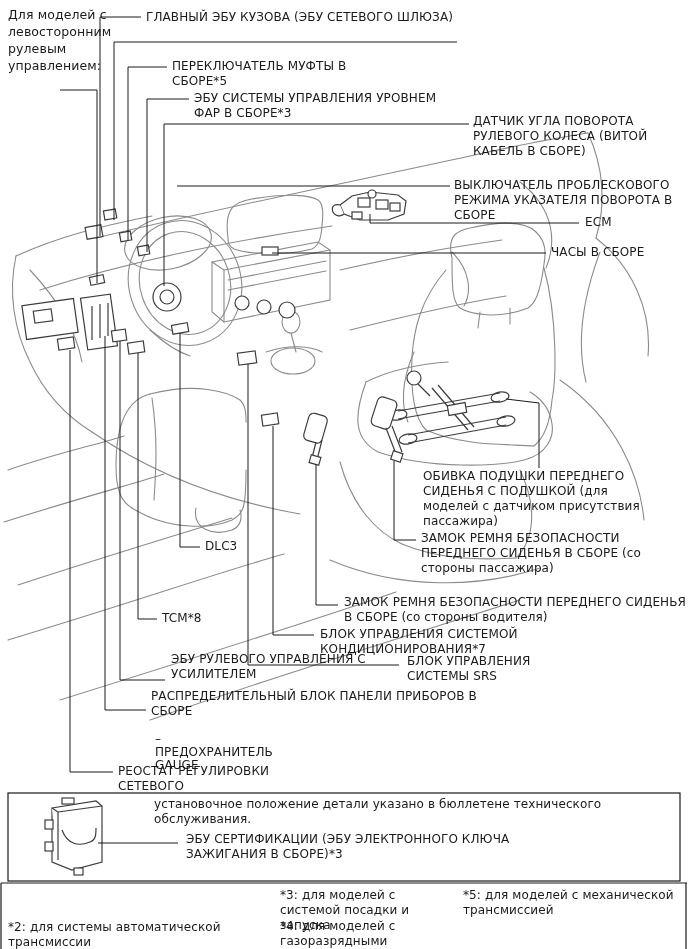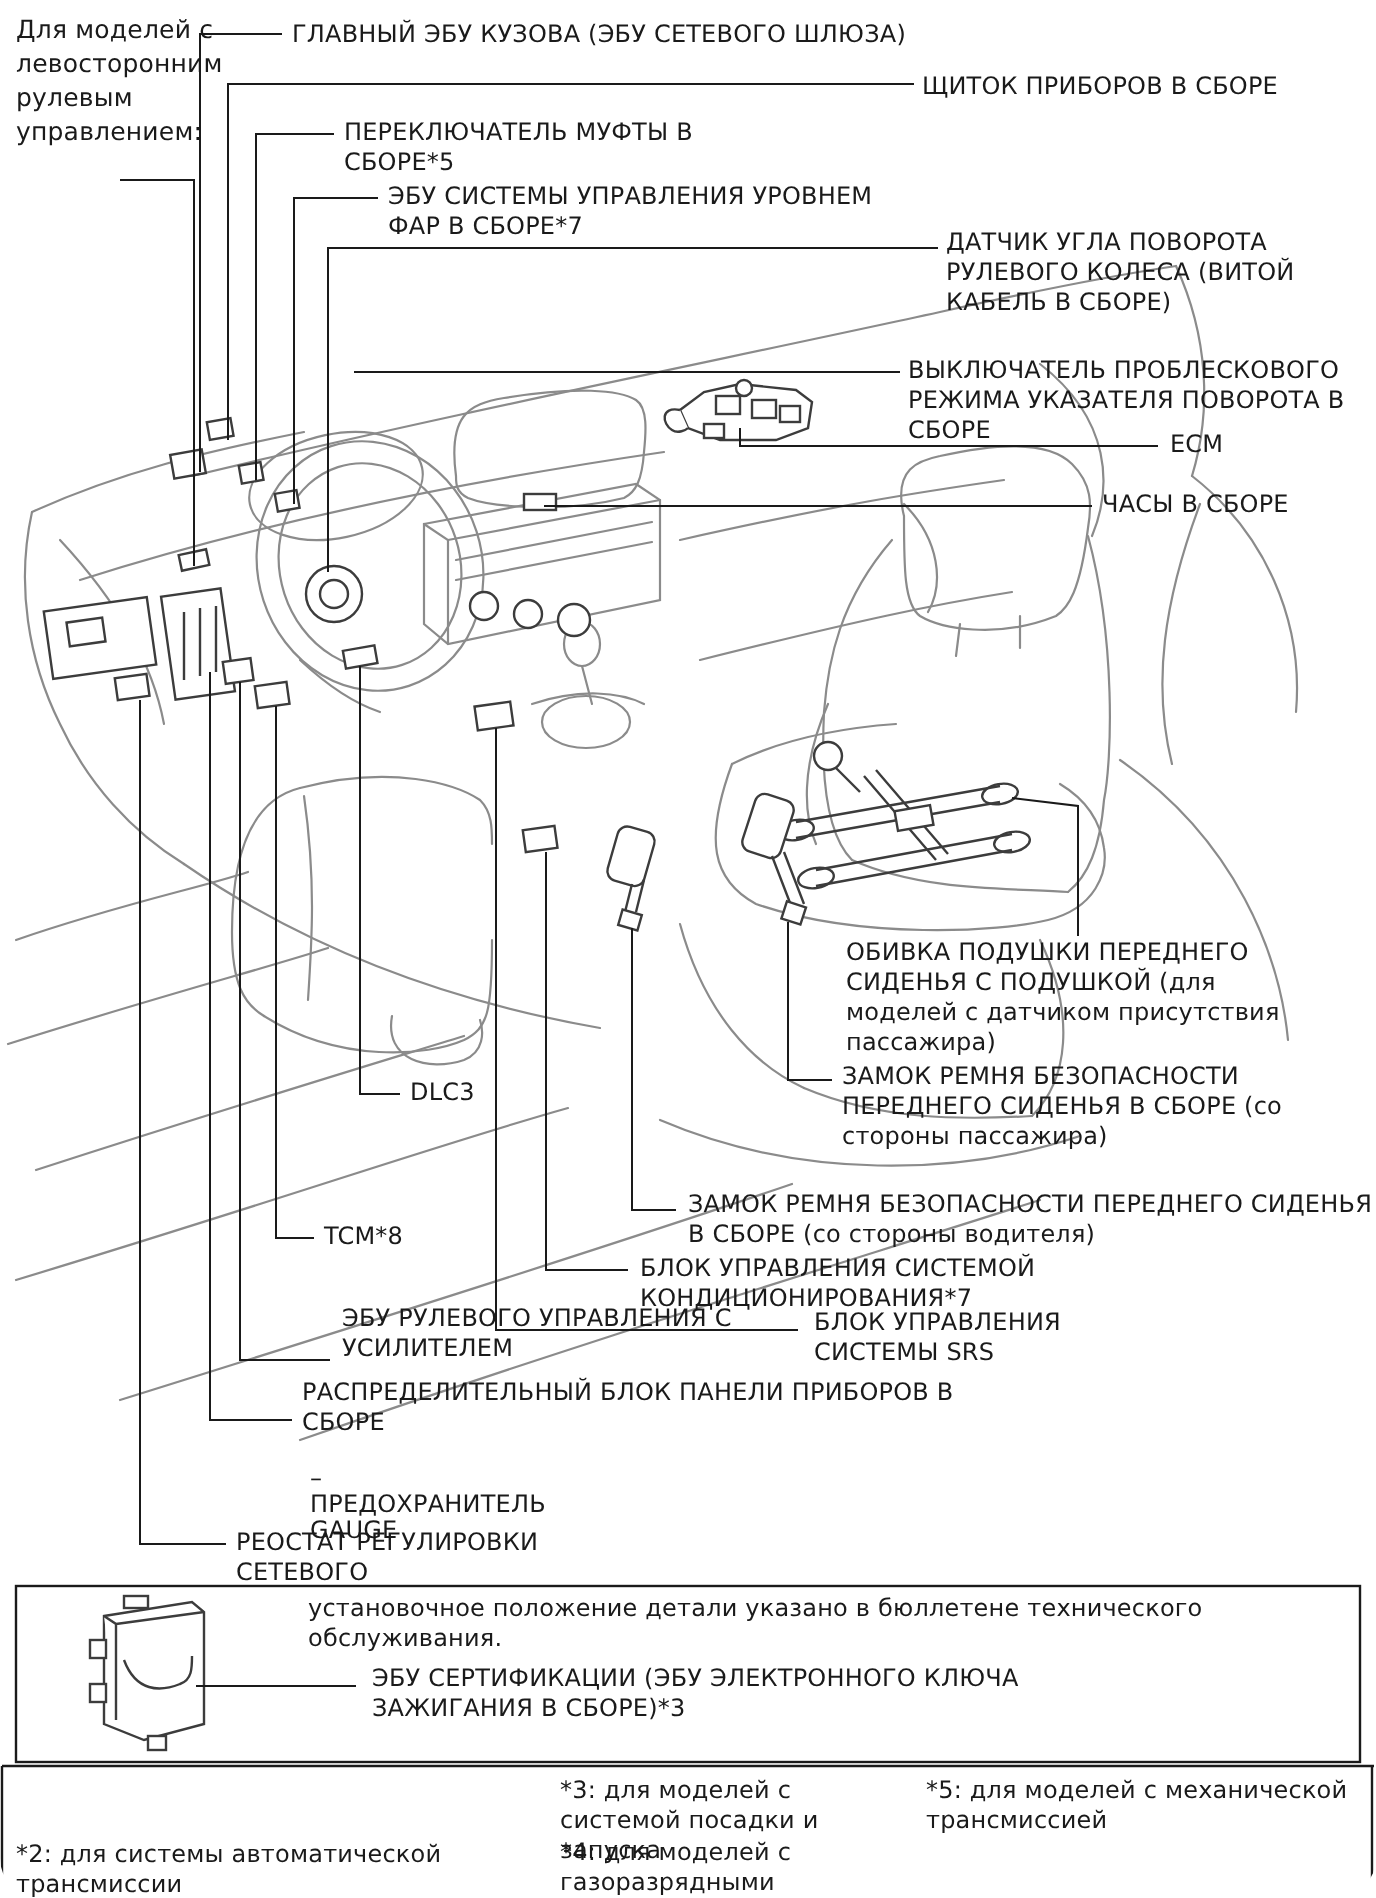--- a/index.html
+++ b/index.html
@@ -1,17 +1,17 @@
 <!DOCTYPE html>
 <html><head>
 <meta charset="utf-8">
 <style>
   html,body{margin:0;padding:0;background:#fff;}
   #page{position:relative;width:688px;height:949px;background:#fff;overflow:hidden;
-        font-family:"DejaVu Sans",sans-serif;color:#1a1a1a;border-radius:20px;}
+        font-family:"DejaVu Sans",sans-serif;color:#1a1a1a;}
   svg{position:absolute;left:0;top:0;}
   .art path,.art ellipse,.art circle{fill:none;stroke:#8b8b8b;stroke-width:1.1;stroke-linecap:round;}
   .part path,.part rect,.part circle,.part ellipse{fill:#fff;stroke:#3c3c3c;stroke-width:1.2;}
   .leader path{fill:none;stroke:#1a1a1a;stroke-width:1;}
   .frame rect,.frame path{fill:none;stroke:#1a1a1a;stroke-width:1.2;}
   .lbl{position:absolute;font-size:12px;line-height:15px;letter-spacing:.1px;}
   .nowrap{white-space:nowrap;text-align:right;}
   .intro{font-size:12.5px;line-height:17px;}
   .pre{white-space:pre-line;line-height:13px;}
   .fn{line-height:15px;}
@@ -190,23 +190,22 @@
     </g>
 
     <g class="frame">
       <rect x="8" y="793" width="672" height="88"></rect>
       <path d="M1,883 H687 M1,883 V949 M686,883 V949"></path>
     </g>
   </svg>
 
   <div class="lbl intro" style="left:8px;top:6px;width:112px">Для моделей с левосторонним рулевым управлением:</div>
   <div class="lbl nowrap" style="left:146px;top:10px">ГЛАВНЫЙ ЭБУ КУЗОВА (ЭБУ СЕТЕВОГО ШЛЮЗА)</div>
-  <div class="lbl nowrap" style="left:461px;top:36px">ЩИТОК ПРИБОРОВ В СБОРЕ</div>
   <div class="lbl" style="left:172px;top:59px;width:200px">ПЕРЕКЛЮЧАТЕЛЬ МУФТЫ В СБОРЕ*5</div>
-  <div class="lbl" style="left:194px;top:91px;width:250px">ЭБУ СИСТЕМЫ УПРАВЛЕНИЯ УРОВНЕМ ФАР В СБОРЕ*7</div>
+  <div class="lbl" style="left:194px;top:91px;width:250px">ЭБУ СИСТЕМЫ УПРАВЛЕНИЯ УРОВНЕМ ФАР В СБОРЕ*3</div>
   <div class="lbl" style="left:473px;top:114px;width:182px">ДАТЧИК УГЛА ПОВОРОТА РУЛЕВОГО КОЛЕСА (ВИТОЙ КАБЕЛЬ В СБОРЕ)</div>
   <div class="lbl" style="left:454px;top:178px;width:230px">ВЫКЛЮЧАТЕЛЬ ПРОБЛЕСКОВОГО РЕЖИМА УКАЗАТЕЛЯ ПОВОРОТА В СБОРЕ</div>
   <div class="lbl nowrap" style="left:585px;top:215px">ECM</div>
   <div class="lbl nowrap" style="left:551px;top:245px">ЧАСЫ В СБОРЕ</div>
   <div class="lbl" style="left:423px;top:469px;width:222px">ОБИВКА ПОДУШКИ ПЕРЕДНЕГО СИДЕНЬЯ С ПОДУШКОЙ (для моделей с датчиком присутствия пассажира)</div>
   <div class="lbl" style="left:421px;top:531px;width:240px">ЗАМОК РЕМНЯ БЕЗОПАСНОСТИ ПЕРЕДНЕГО СИДЕНЬЯ В СБОРЕ (со стороны пассажира)</div>
   <div class="lbl nowrap" style="left:205px;top:539px">DLC3</div>
   <div class="lbl nowrap" style="left:162px;top:611px">TCM*8</div>
   <div class="lbl" style="left:344px;top:595px;width:345px">ЗАМОК РЕМНЯ БЕЗОПАСНОСТИ ПЕРЕДНЕГО СИДЕНЬЯ В СБОРЕ (со стороны водителя)</div>
   <div class="lbl" style="left:320px;top:627px;width:230px">БЛОК УПРАВЛЕНИЯ СИСТЕМОЙ КОНДИЦИОНИРОВАНИЯ*7</div>

